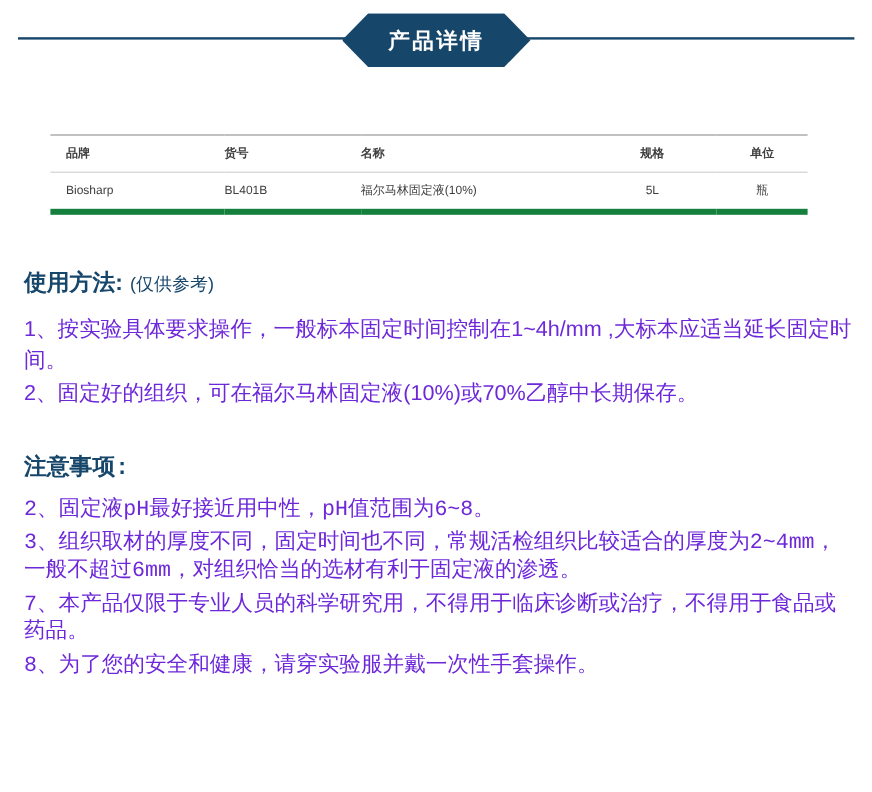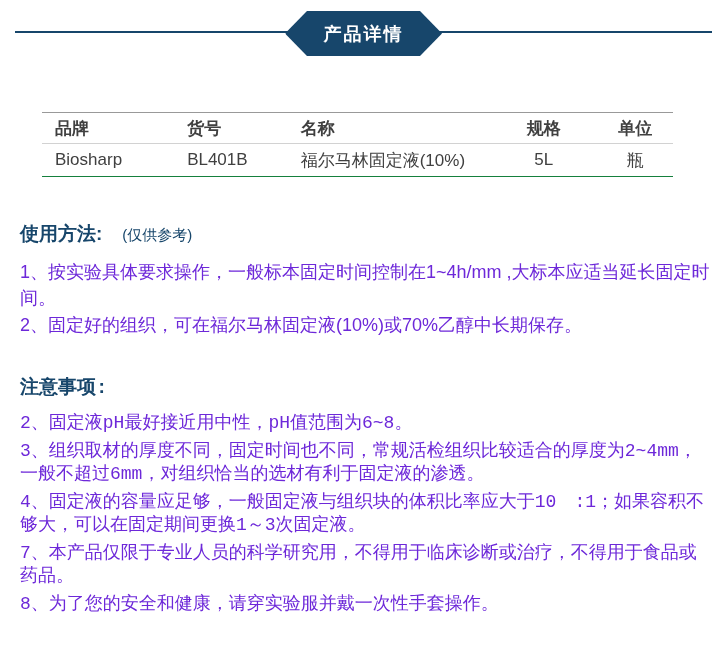--- a/index.html
+++ b/index.html
@@ -25,42 +25,42 @@
     display:flex; align-items:center; justify-content:center;
   }
   .banner-title {
     color:#ffffff; font-size:18px; font-weight:bold; letter-spacing:2px;
   }
   
   .product-table {
     margin:46px 0 0 42px;
     width:631px;
     border-collapse:collapse;
-    font-size:17px;
+    font-size:10px;
     color:#404040;
     border-top:1px solid #999999;
-    border-bottom:1px solid #15803d;
+    border-bottom:5px solid #15803d;
   }
   .product-table thead tr { border-bottom:1px solid #d2d2d2; }
   .product-table th {
     font-weight:bold; text-align:left; height:31px; vertical-align:middle;
   }
   .product-table td { height:33px; vertical-align:middle; }
   .product-table th:nth-child(1), .product-table td:nth-child(1) { width:23%; padding-left:13px; }
   .product-table th:nth-child(2), .product-table td:nth-child(2) { width:18%; }
   .product-table th:nth-child(3), .product-table td:nth-child(3) { width:30%; }
   .product-table th:nth-child(4), .product-table td:nth-child(4) { width:17%; text-align:center; }
   .product-table th:nth-child(5), .product-table td:nth-child(5) { width:12%; text-align:center; }
   
   .section { margin:0 17px 0 20px; }
   .section-usage { margin-top:44px; }
   .section-notes { margin-top:36px;font-family:Liberation Mono, monospace; }
   .section-heading {
     color:#17466b; font-size:19px; font-weight:bold;
-    display:flex; align-items:baseline; gap:20px;
+    display:flex; align-items:baseline; gap:6px;
   }
   .section-heading .sub-note {
     color:#17466b; font-size:15px; font-weight:normal;
   }
   .item-list { margin-top:12px; }
   .item-list .list-item {
     font-size:18px; color:#6d28d9; line-height:23px; margin-bottom:5px;
   }
   .section-usage .item-list .list-item { line-height:26px; margin-bottom:1px; }
 </style>
@@ -106,17 +106,16 @@
   </div>
 </div>
 
 <div class="section section-notes">
   <div class="section-heading">
     <span>注意事项:</span>
   </div>
   <div class="item-list">
     <div class="list-item">2、固定液pH最好接近用中性，pH值范围为6~8。</div>
     <div class="list-item">3、组织取材的厚度不同，固定时间也不同，常规活检组织比较适合的厚度为2~4mm，一般不超过6mm，对组织恰当的选材有利于固定液的渗透。</div>
-    <div class="list-item">4、固定液的容量应足够，一般固定液与组织块的体积比率应大于10　:1；如果容积不够大，可以在固定期间更换1～3次固定液。</div>
     <div class="list-item">7、本产品仅限于专业人员的科学研究用，不得用于临床诊断或治疗，不得用于食品或药品。</div>
     <div class="list-item">8、为了您的安全和健康，请穿实验服并戴一次性手套操作。</div>
   </div>
 </div>
 
 </body></html>

